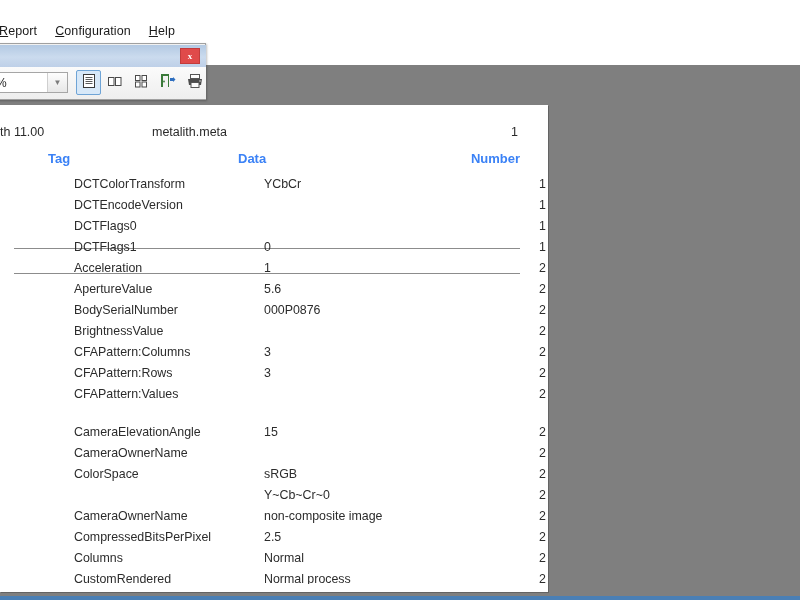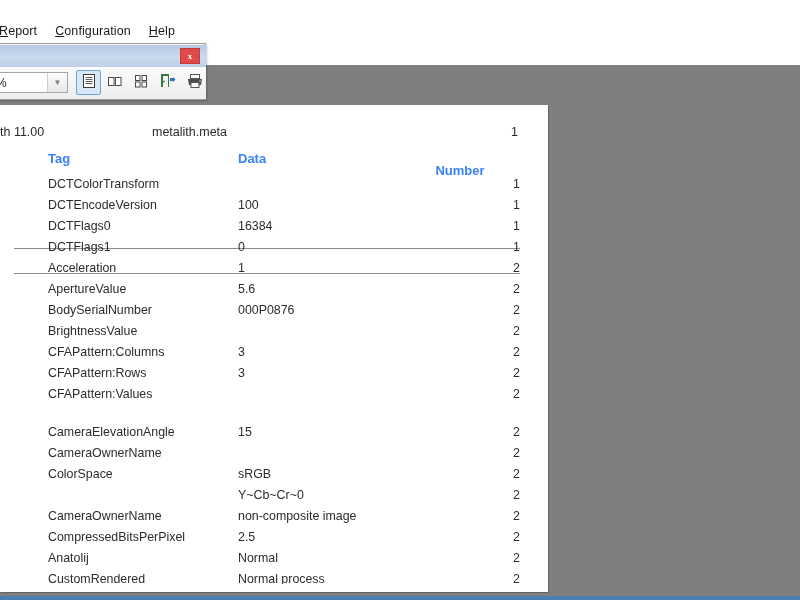--- a/index.html
+++ b/index.html
@@ -102,27 +102,28 @@
   #column-headings {
     position: absolute;
     left: 0; top: 46px;
     width: 548px; height: 22px;
     font-size: 13px;
     font-weight: bold;
     color: #3b82f6;
   }
   .col-tag     { position: absolute; left: 48px;  top: 0; }
   .col-data    { position: absolute; left: 238px; top: 0; }
-  .col-number  { position: absolute; left: 400px; top: 12px; width: 120px; text-align: center; }
+  .col-number  { position: absolute; left: 400px; top: 0; width: 120px; text-align: right; }
 
   
   #table-body {
     position: absolute;
     left: 0; top: 72px;
     width: 568px;
+    padding-left: 26px;
   }
   .table-row {
     position: relative;
     height: 21px;
     font-size: 12.4px;
     color: #2c2c2c;
   }
   .table-row.tall { height: 38px; }
   .cell-tag {
     position: absolute; left: 48px; top: 0;
@@ -276,30 +277,29 @@
       <div class="col-data">Data</div>
       <div class="col-number">Number</div>
     </div>
 
     <div id="header-rule-top"></div>
     <div id="header-rule-bottom"></div>
 
     <div id="table-body">
         <div class="table-row">
           <div class="cell-tag">DCTColorTransform</div>
+          <div class="cell-data">YCbCr</div>
           <div class="cell-number">1</div>
         </div>
         <div class="table-row">
           <div class="cell-tag">DCTEncodeVersion</div>
-          <div class="cell-data">100</div>
           <div class="cell-number">1</div>
         </div>
         <div class="table-row">
           <div class="cell-tag">DCTFlags0</div>
-          <div class="cell-data">16384</div>
           <div class="cell-number">1</div>
         </div>
         <div class="table-row">
           <div class="cell-tag">DCTFlags1</div>
           <div class="cell-data">0</div>
           <div class="cell-number">1</div>
         </div>
         <div class="table-row">
           <div class="cell-tag">Acceleration</div>
           <div class="cell-data">1</div>
@@ -355,21 +355,21 @@
           <div class="cell-tag">CameraOwnerName</div>
           <div class="cell-data">non-composite image</div>
           <div class="cell-number">2</div>
         </div>
         <div class="table-row">
           <div class="cell-tag">CompressedBitsPerPixel</div>
           <div class="cell-data">2.5</div>
           <div class="cell-number">2</div>
         </div>
         <div class="table-row">
-          <div class="cell-tag">Anatolij</div>
+          <div class="cell-tag">Columns</div>
           <div class="cell-data">Normal</div>
           <div class="cell-number">2</div>
         </div>
         <div class="table-row">
           <div class="cell-tag">CustomRendered</div>
           <div class="cell-data">Normal process</div>
           <div class="cell-number">2</div>
         </div>
       </div>
 

